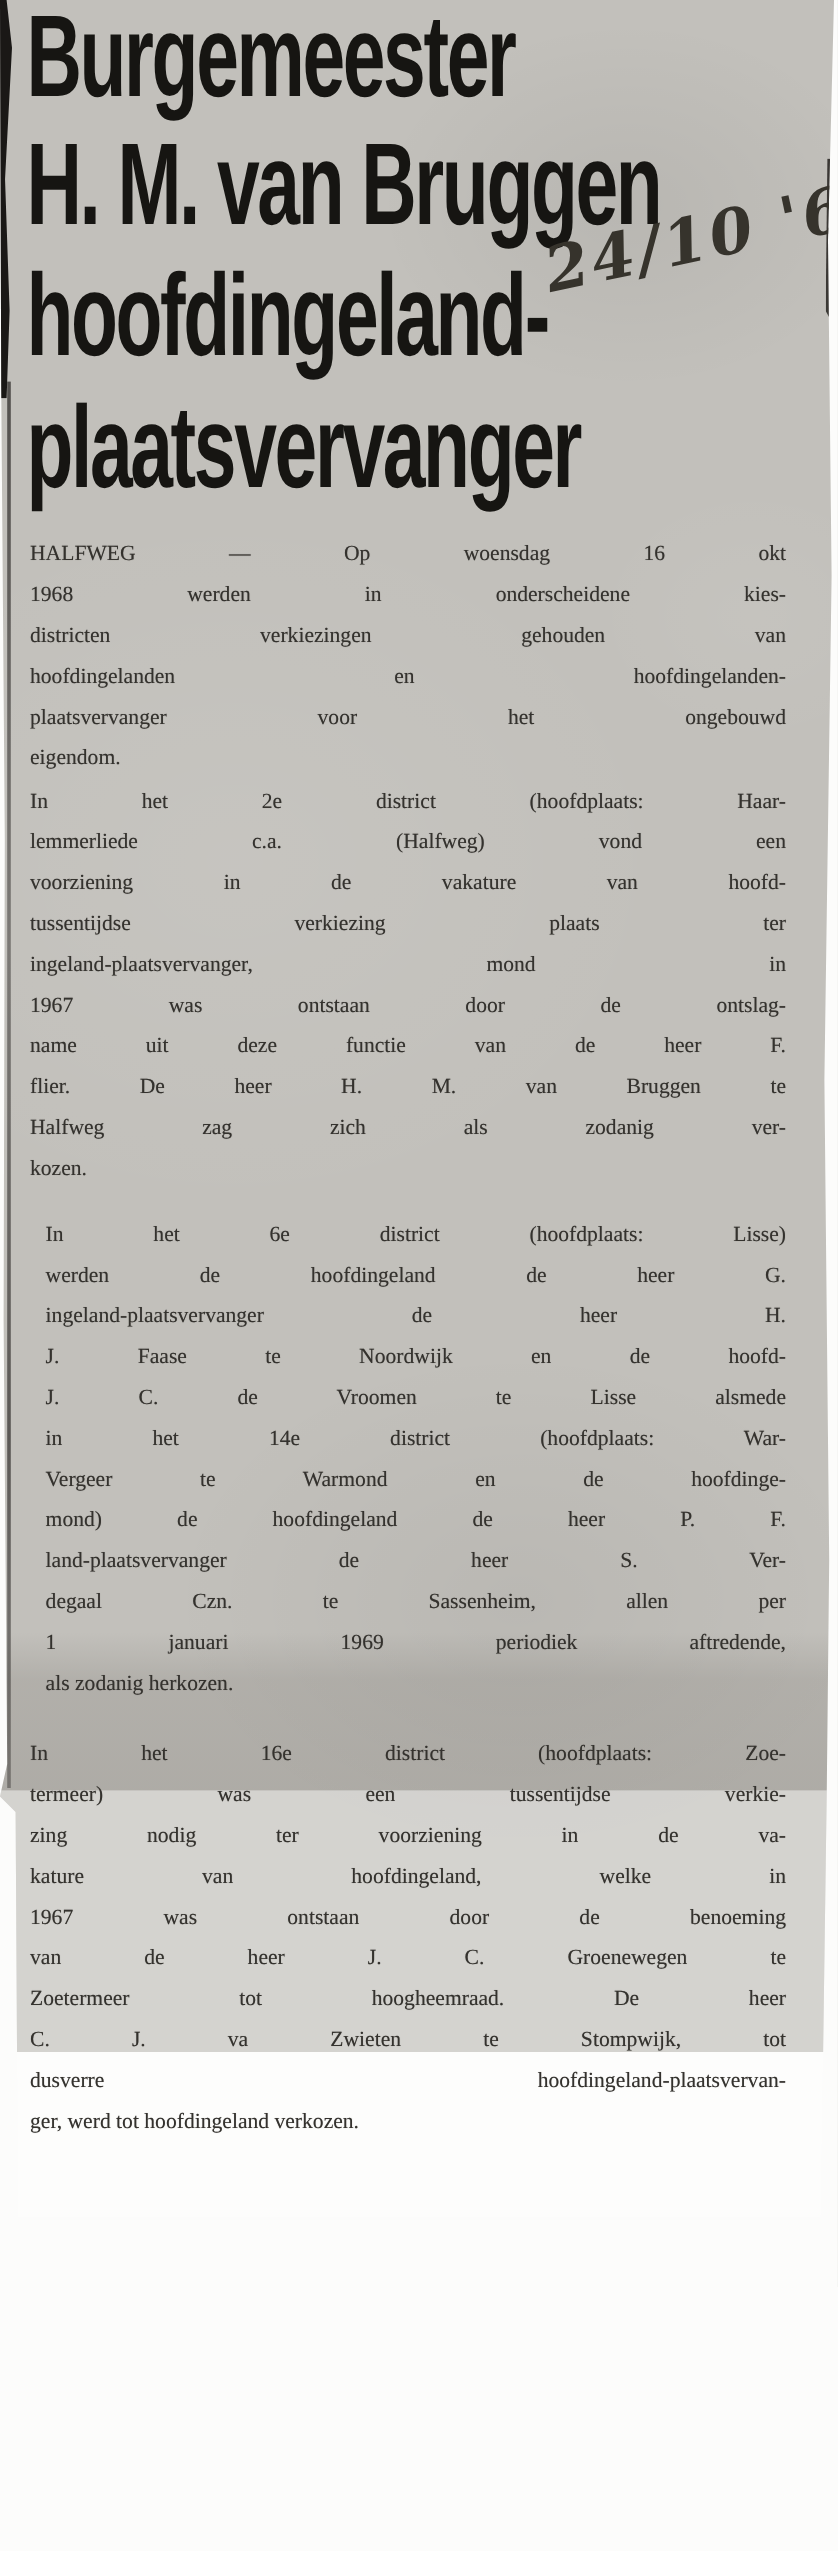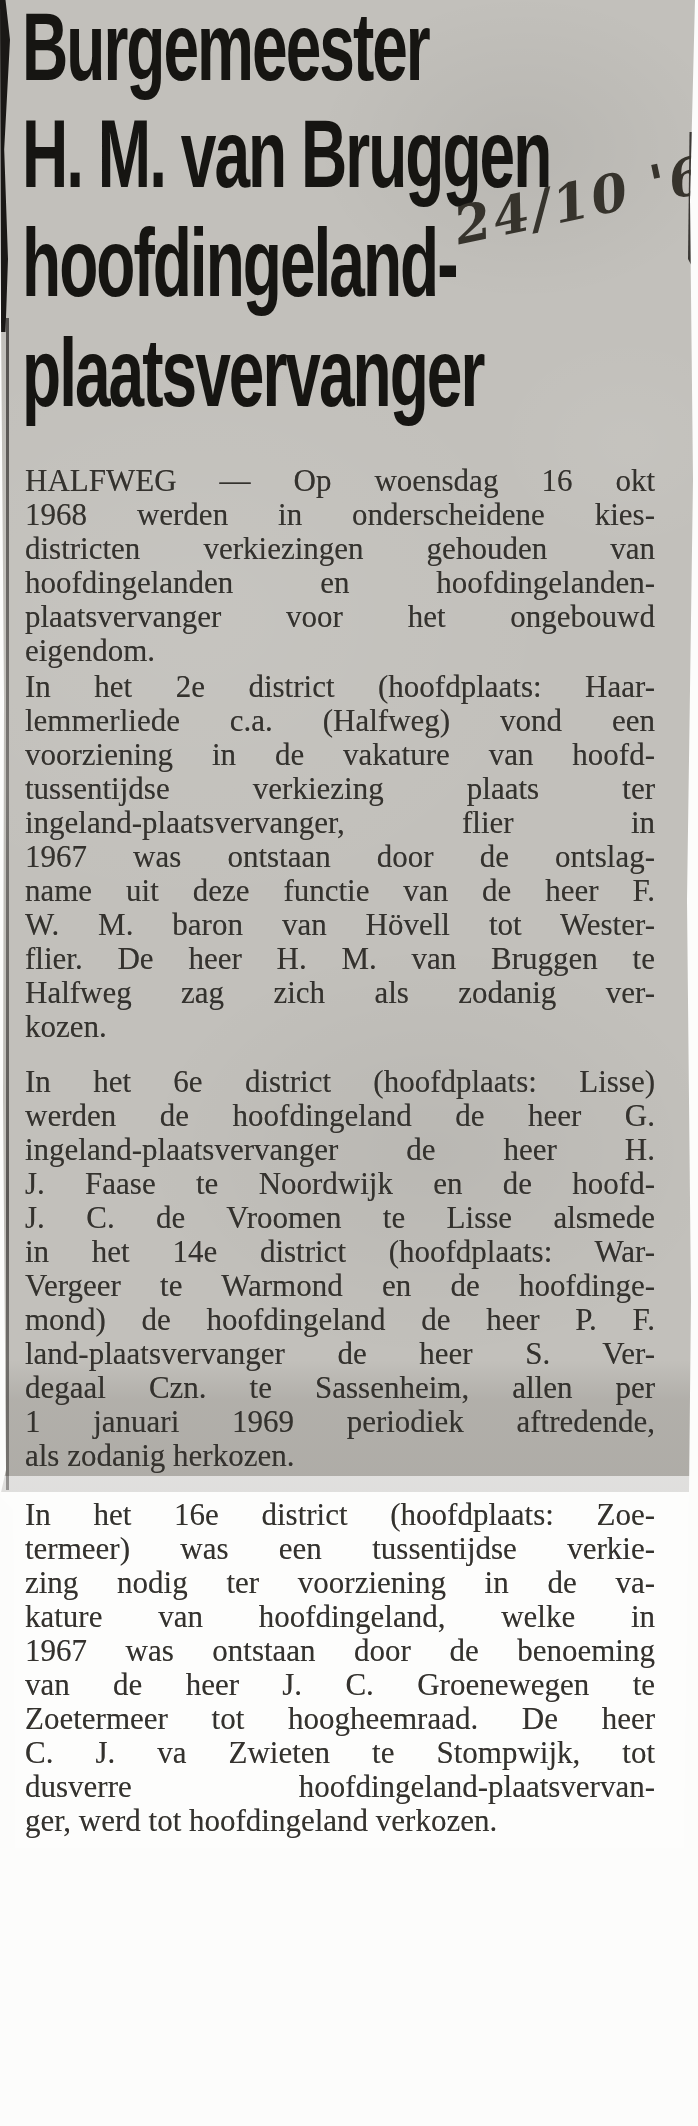--- a/index.html
+++ b/index.html
@@ -2,21 +2,21 @@
 <html><head>
 <meta charset="utf-8">
 <style>
   * { margin:0; padding:0; box-sizing:border-box; }
   html,body { width:698px; height:2126px; background:#fcfcfb; overflow:hidden;
               font-family:"Liberation Serif", serif; }
   .stage { position:relative; width:698px; height:2126px; background:#fcfcfb; }
 
   
   .clipping {
-    position:absolute; left:0; top:0; width:698px; height:1476px;
+    position:absolute; left:0; top:0; width:698px; height:1710px;
     background-color:#c2c0bb;
     background-image:
       radial-gradient(ellipse 300px 220px at 75% 10%, rgba(0,0,0,0.05), transparent 70%),
       radial-gradient(ellipse 520px 420px at 28% 42%, rgba(255,255,255,0.07), transparent 72%),
       radial-gradient(ellipse 420px 300px at 62% 78%, rgba(0,0,0,0.045), transparent 70%),
       radial-gradient(ellipse 200px 160px at 90% 30%, rgba(255,255,255,0.05), transparent 70%);
     clip-path: polygon(0px 0px, 695px 0px, 690px 200px, 693px 480px, 687px 900px,
                        691px 1300px, 689px 1490px, 684px 1848px,
                        15px 1848px, 13px 1510px, 0px 1497px, 6px 1470px,
                        3px 1100px, 4px 700px, 1px 320px);
@@ -64,27 +64,27 @@
   
   .handwriting {
     position:absolute; left:455px; top:196px; white-space:nowrap;
     font-family:"DejaVu Serif", serif; font-style:italic; font-weight:bold;
     font-size:52px; letter-spacing:3px; color:#36332c;
     transform:rotate(-12deg); transform-origin:left center;
   }
 
   
   .body-text {
-    position:absolute; left:25px; top:464px; width:630px;
-    font-size:31px; line-height:34px; color:#34322e;
+    position:absolute; left:25px; top:444px; width:630px;
+    font-size:18px; line-height:34px; color:#34322e;
     text-shadow:0 0 0.6px rgba(40,38,34,0.45);
   }
   .para { margin:0; }
   .para + .para.m2 { margin-top:2px; }
-  .para + .para.m3 { margin-top:21px; }
+  .para + .para.m3 { margin-top:21px;margin-left:13px; }
   .para + .para.m4 { margin-top:25px; }
   .ln { display:block; height:34px; text-align:justify; text-align-last:justify;
         white-space:normal; }
   .ln.end { text-align-last:left; }
 </style>
 </head>
 <body>
 
 <div class="stage">
   <div class="clipping">
@@ -113,24 +113,23 @@
         <span class="ln">hoofdingelanden en hoofdingelanden-</span>
         <span class="ln">plaatsvervanger voor het ongebouwd</span>
         <span class="ln end">eigendom.</span>
       </p>
 
       <p class="para m2">
         <span class="ln">In het 2e district (hoofdplaats: Haar-</span>
         <span class="ln">lemmerliede c.a. (Halfweg) vond een</span>
         <span class="ln">voorziening in de vakature van hoofd-</span>
         <span class="ln">tussentijdse verkiezing plaats ter</span>
-        <span class="ln">ingeland-plaatsvervanger, flier in</span>
+        <span class="ln">ingeland-plaatsvervanger, mond in</span>
         <span class="ln">1967 was ontstaan door de ontslag-</span>
         <span class="ln">name uit deze functie van de heer F.</span>
-        <span class="ln">W. M. baron van Hövell tot Wester-</span>
         <span class="ln">flier. De heer H. M. van Bruggen te</span>
         <span class="ln">Halfweg zag zich als zodanig ver-</span>
         <span class="ln end">kozen.</span>
       </p>
 
       <p class="para m3">
         <span class="ln">In het 6e district (hoofdplaats: Lisse)</span>
         <span class="ln">werden de hoofdingeland de heer G.</span>
         <span class="ln">ingeland-plaatsvervanger de heer H.</span>
         <span class="ln">J. Faase te Noordwijk en de hoofd-</span>

